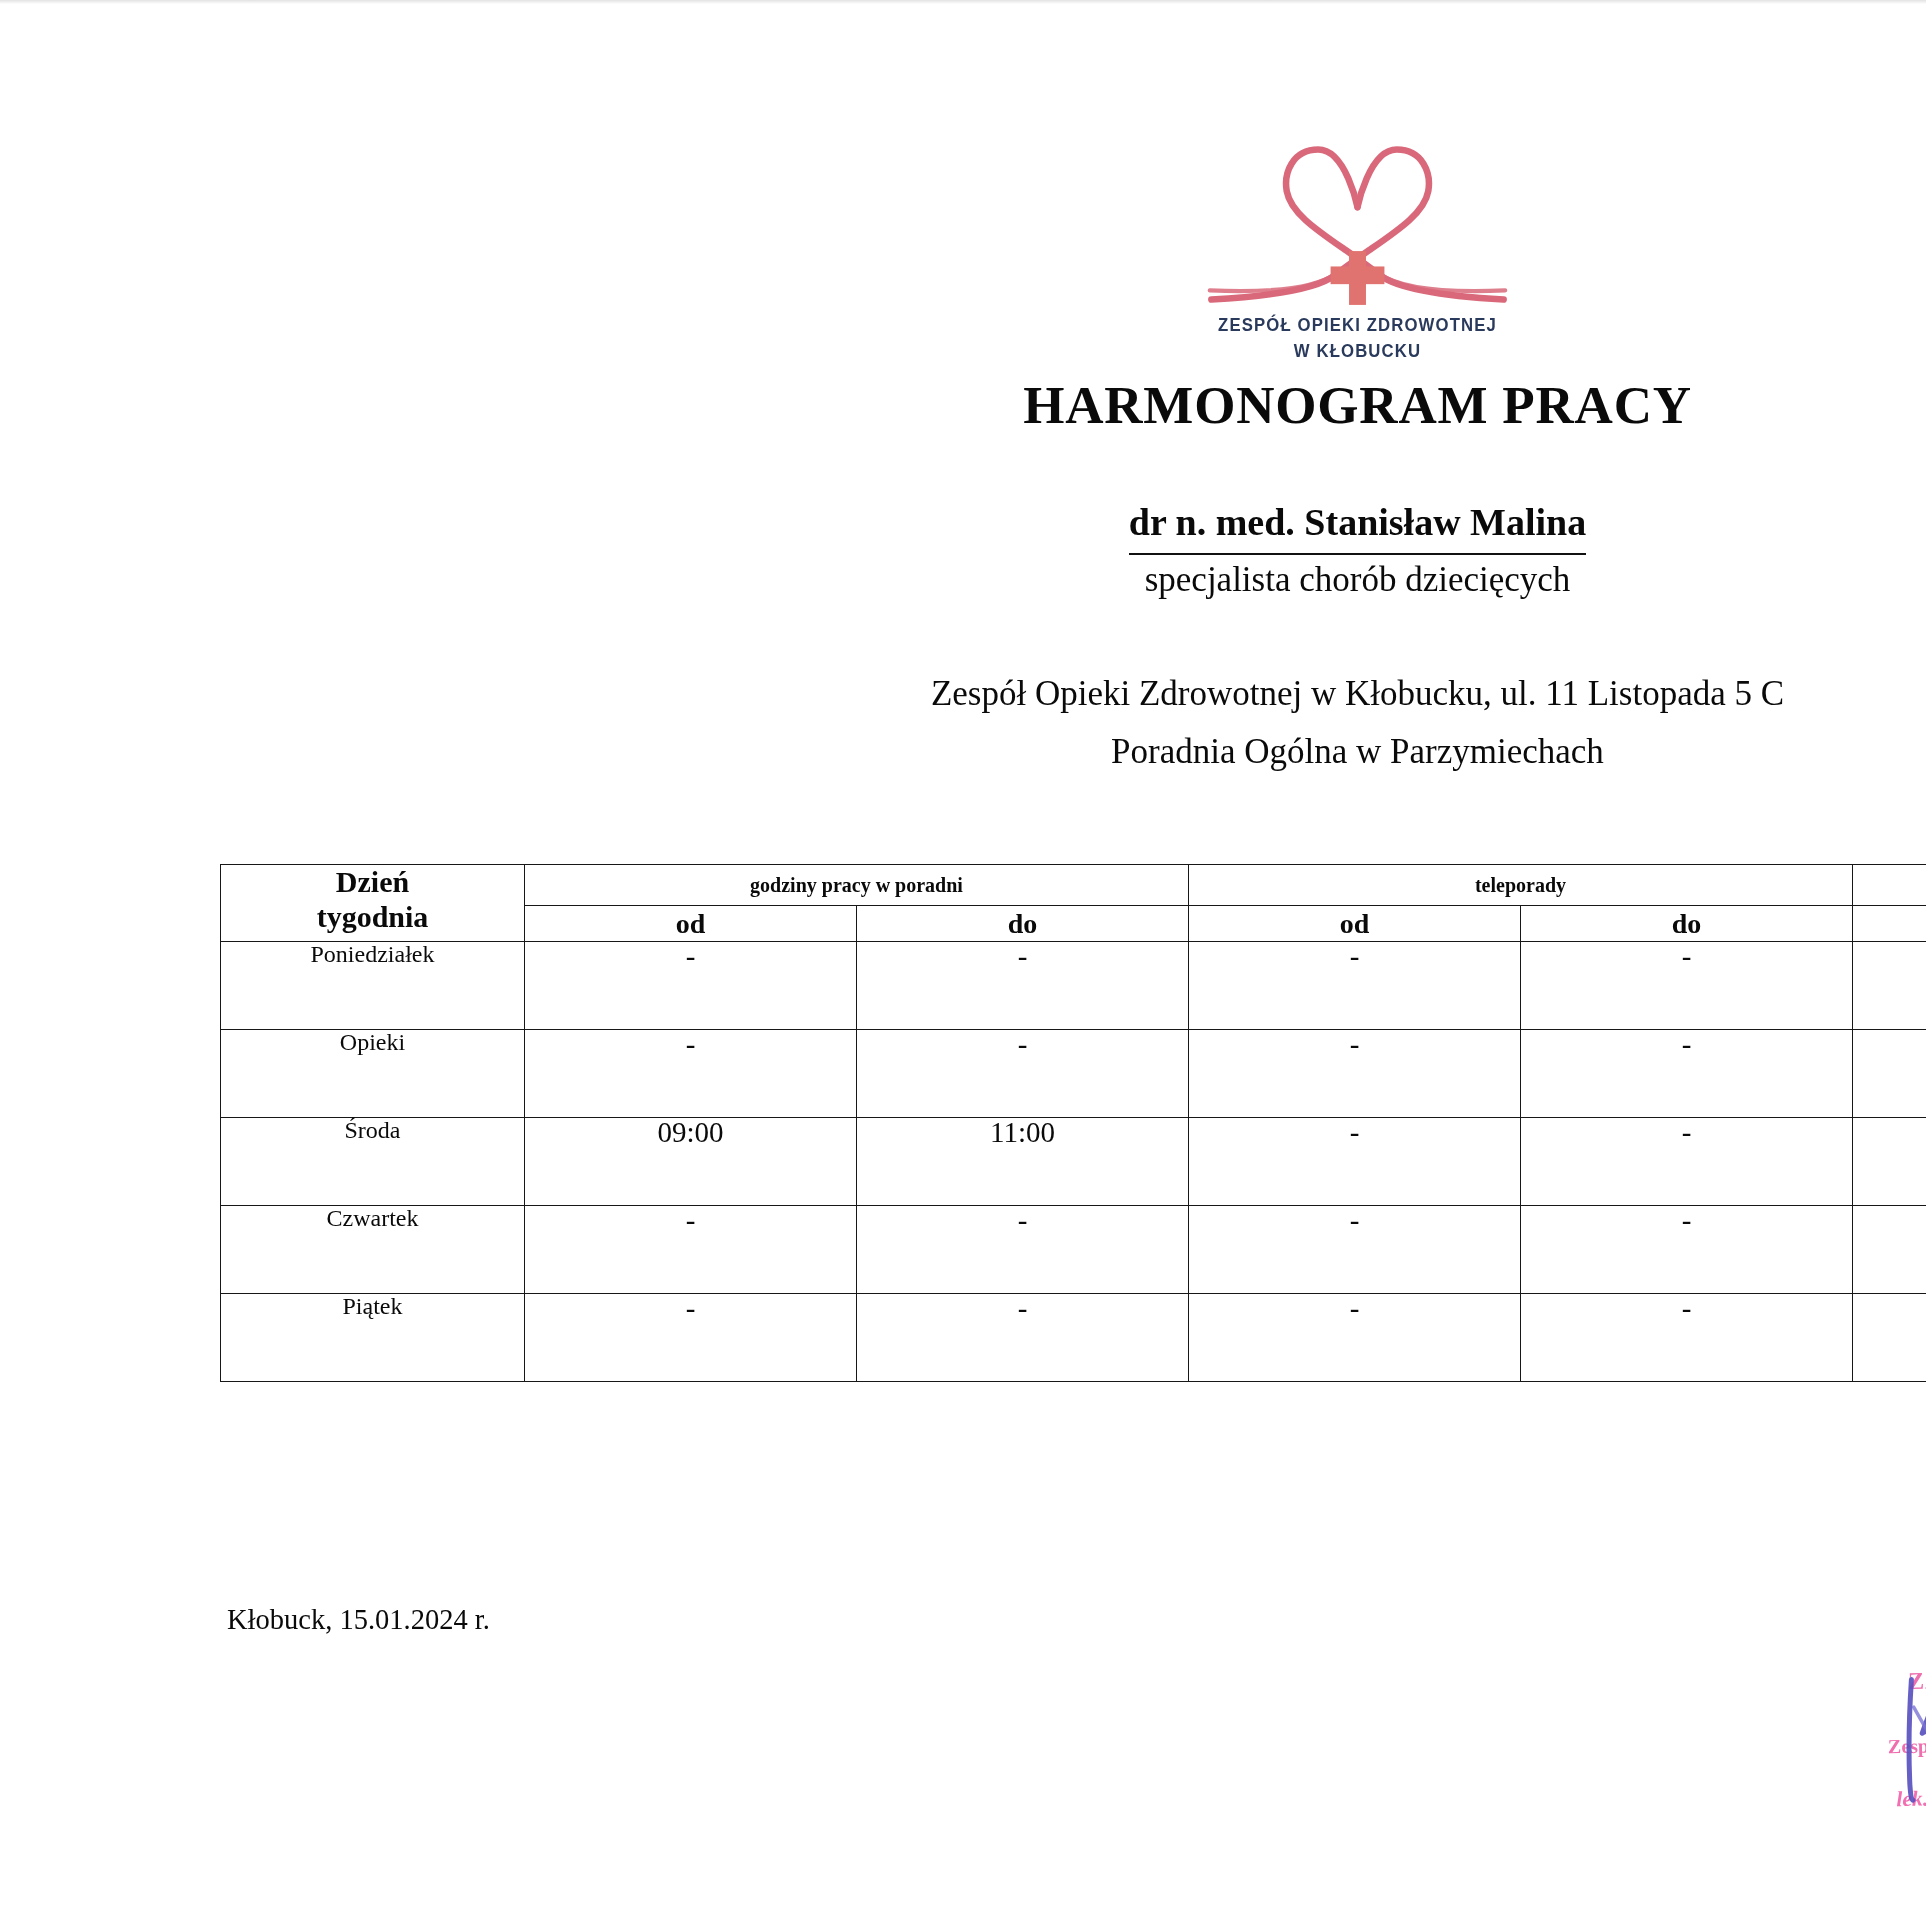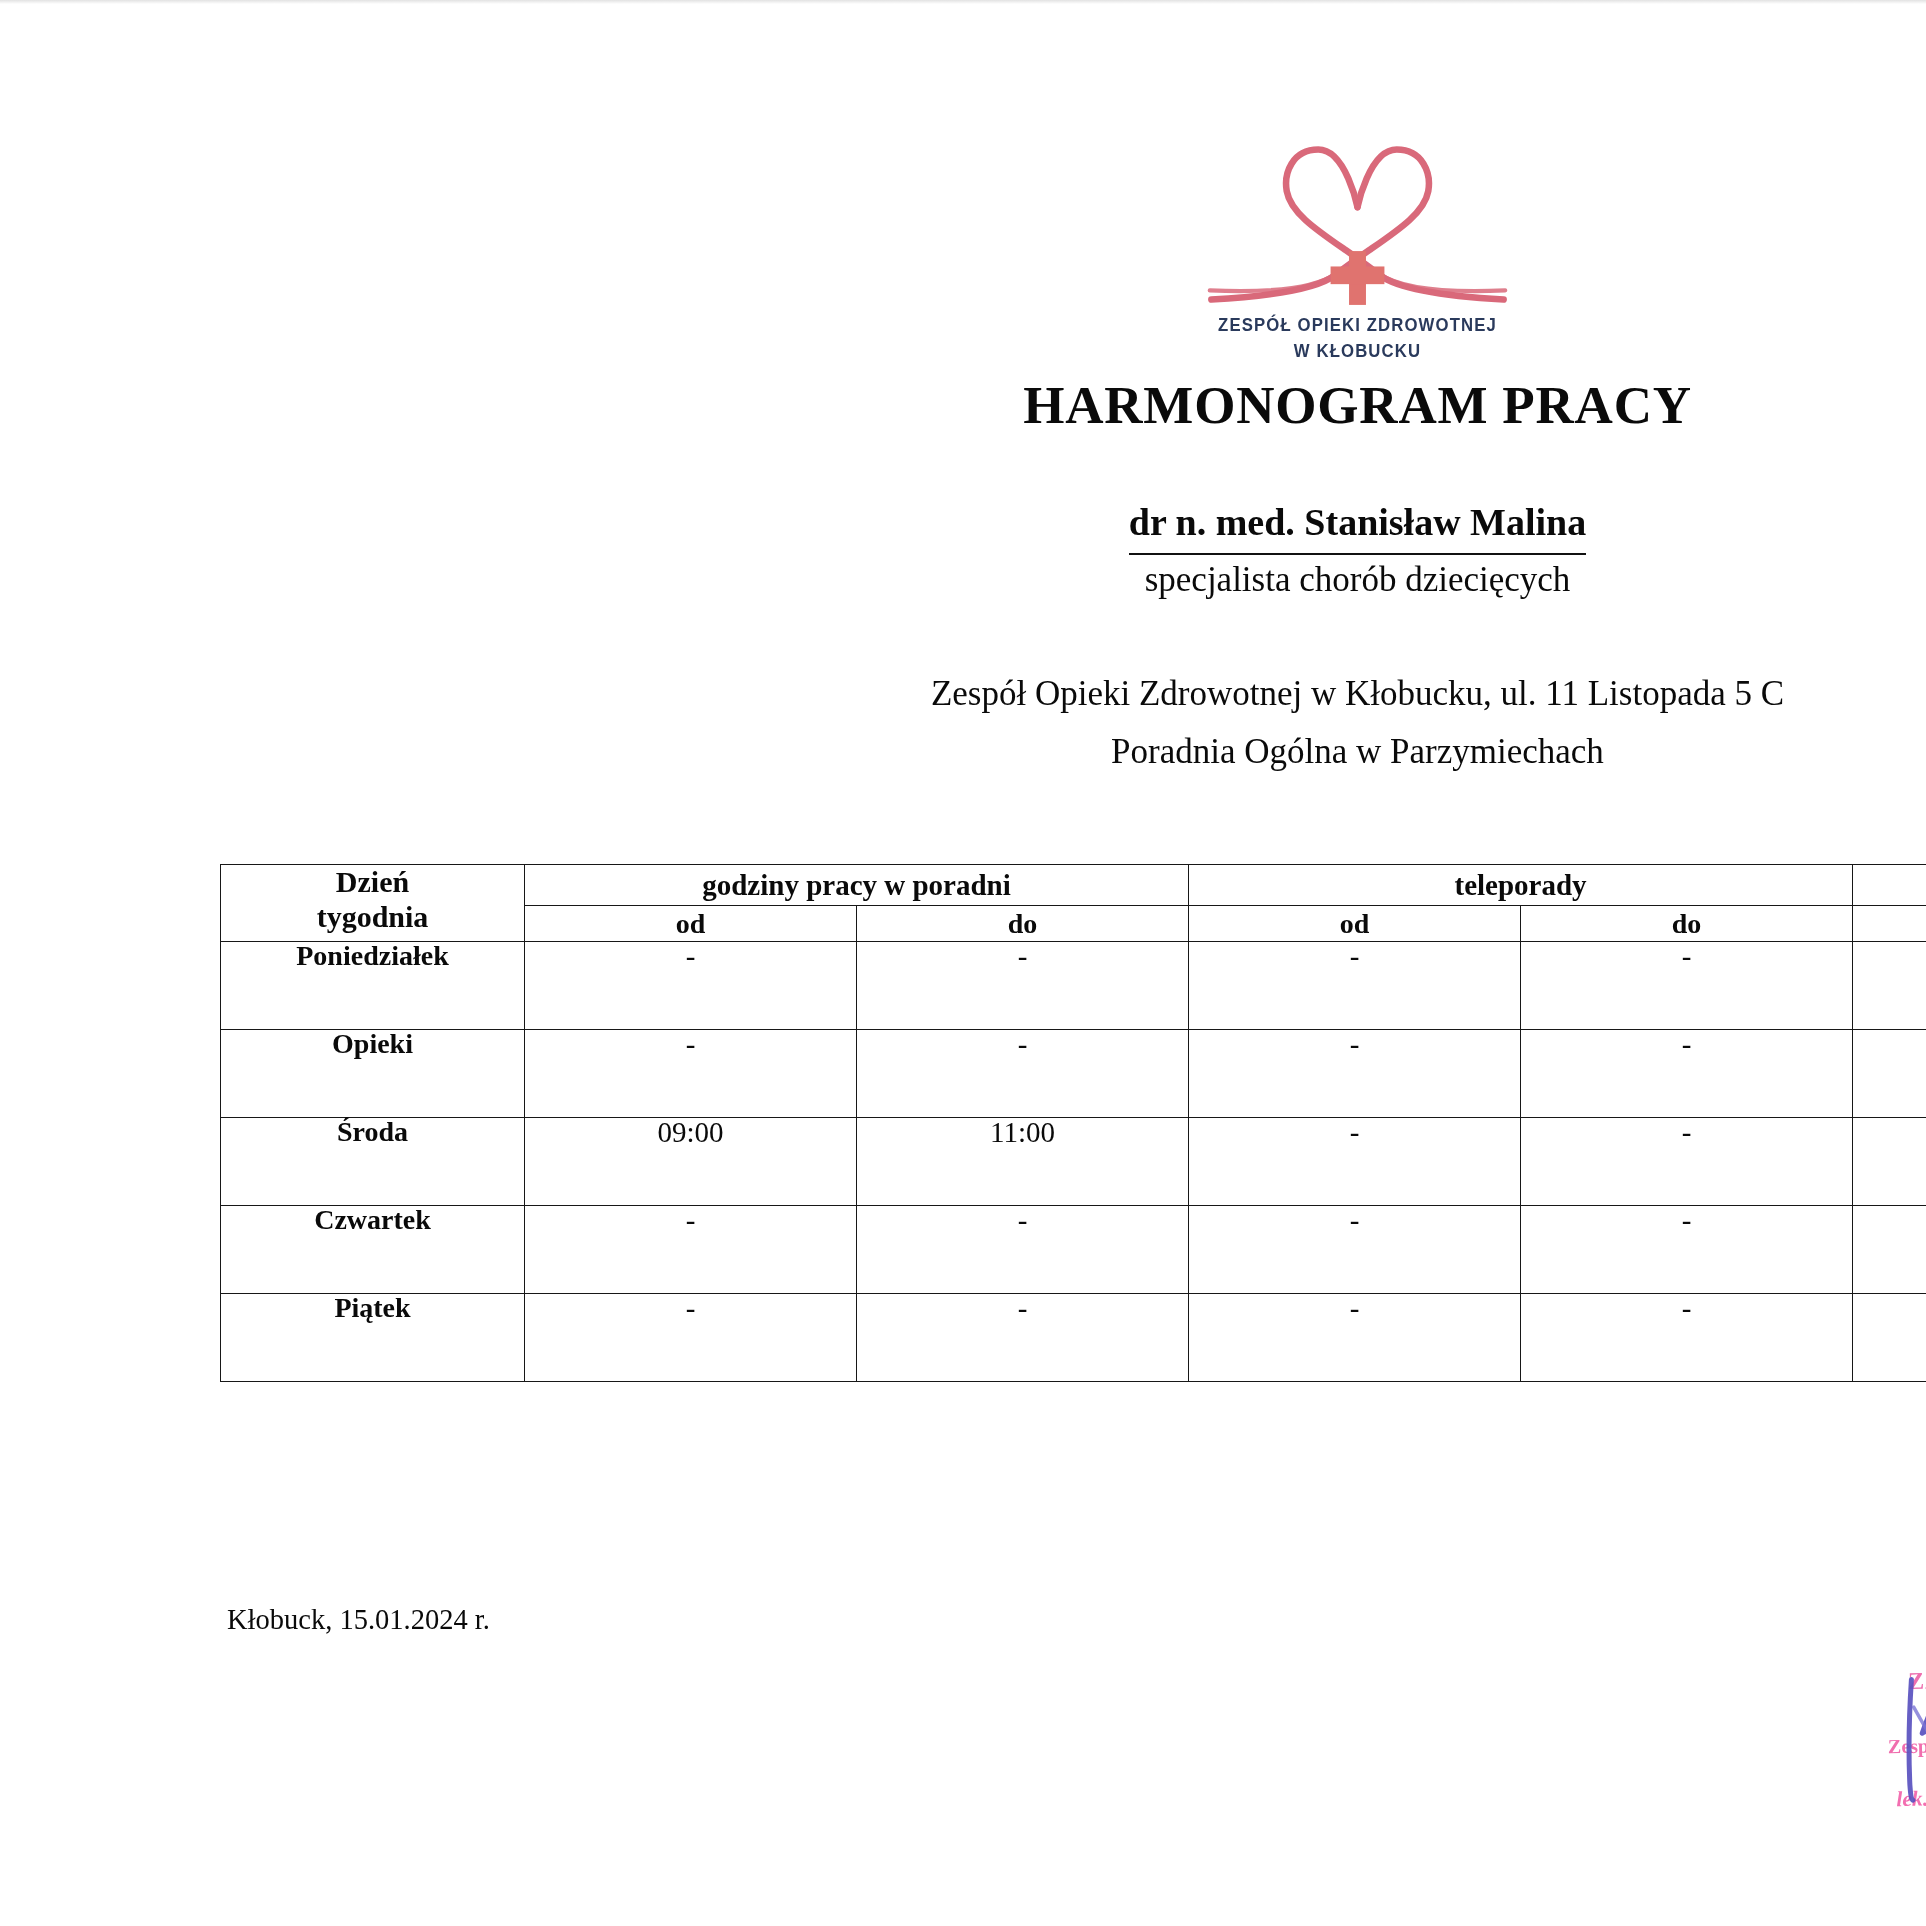--- a/index.html
+++ b/index.html
@@ -136,42 +136,42 @@
   
   table.sched {
     border: 1.5px solid #111;
   }
 
   .col-day     { width: 304px; }
   .col-sub     { width: 332px; }
 
   .th-group {
     height: 40px;
-    font-size: 29px;
+    font-size: 20px;
     line-height: 40px;
     border-bottom-width: 1.9px;
   }
   .th-day {
     font-size: 30px;
     line-height: 1.16;
     padding-top: 2.3px;
   }
   .th-sub {
     height: 35px;
     font-size: 28px;
     line-height: 35px;
     font-weight: bold;
   }
 
   .day-row td { height: 87px; }
   .td-day {
-    font-size: 28px;
+    font-size: 24px;
     line-height: 1;
     padding-top: 4.6px;
-    font-weight: bold;
+    font-weight: normal;
   }
   .td-val {
     font-size: 29px;
     line-height: 1;
     padding-top: 43px;
     font-weight: normal;
   }
 
   
   .footer-left {

